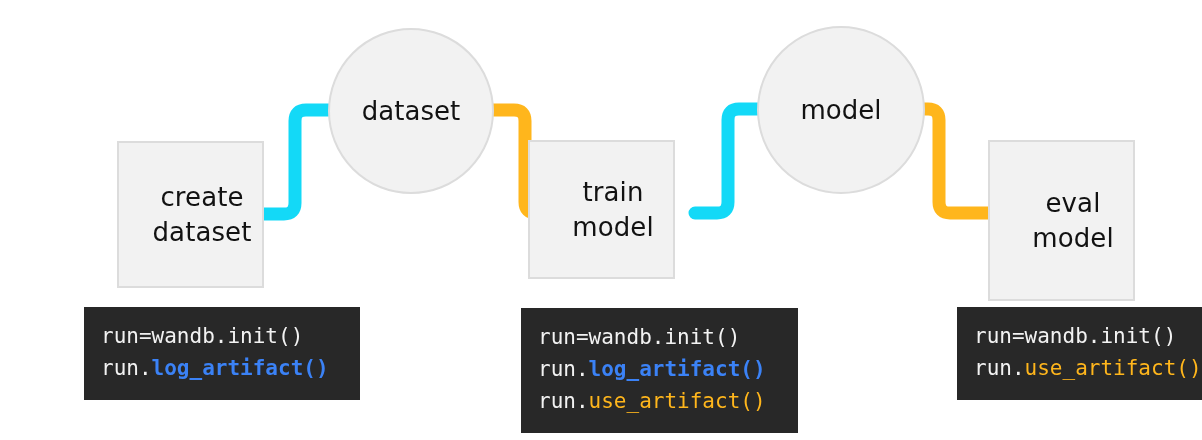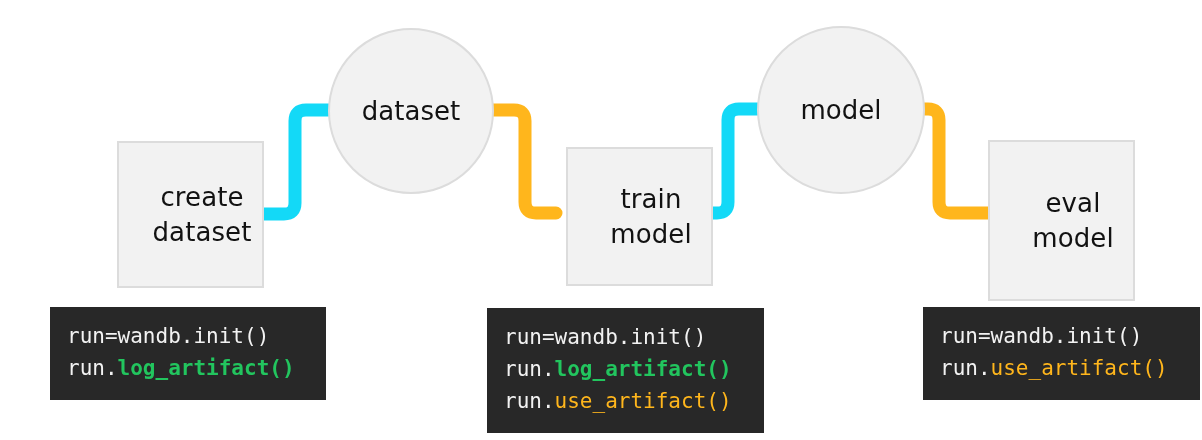--- a/index.html
+++ b/index.html
@@ -57,26 +57,27 @@
   .code-block {
     position: absolute;
     box-sizing: border-box;
     background: #282828;
     padding: 14px 17px 15px 17px;
     font-family: "DejaVu Sans Mono", "Liberation Mono", monospace;
     font-size: 21px;
     line-height: 1.52;
     color: #F2F2F2;
     white-space: pre;
+    margin-left: 34px;
   }
   .code-line {
     display: block;
   }
   .tok-plain { color: #F2F2F2; }
-  .tok-cyan  { color: #22c55e; font-weight: bold; }
+  .tok-cyan  { color: #3b82f6; font-weight: bold; }
   .tok-orange{ color: #FFB61C; font-weight: normal; }
 </style>
 </head>
 <body>
 
 <div id="canvas">
 
   <svg id="wires" viewBox="0 0 1202 440" width="1202" height="440" aria-hidden="true">
 
     <path d="M 263 214 L 284 214 Q 295 214 295 203 L 295 121 Q 295 110 306 110 L 333 110" fill="none" stroke="#13D9F7" stroke-width="13" stroke-linecap="round" stroke-linejoin="round"></path>
@@ -86,21 +87,21 @@
     <path d="M 695 213 L 717 213 Q 728 213 728 202 L 728 120 Q 728 109 739 109 L 765 109" fill="none" stroke="#13D9F7" stroke-width="13" stroke-linecap="round" stroke-linejoin="round"></path>
 
     <path d="M 921 109 L 928 109 Q 939 109 939 120 L 939 202 Q 939 213 950 213 L 994 213" fill="none" stroke="#FFB61C" stroke-width="13" stroke-linecap="round" stroke-linejoin="round"></path>
   </svg>
 
   <div class="node-box" style="left:117px; top:141px; width:147px; height:147px;">
     <span>create</span>
     <span>dataset</span>
   </div>
 
-  <div class="node-box" style="left:566px; top:140px; width:147px; height:139px;margin-top:7px;">
+  <div class="node-box" style="left:528px; top:140px; width:147px; height:139px;">
     <span>train</span>
     <span>model</span>
   </div>
 
   <div class="node-box" style="left:988px; top:140px; width:147px; height:161px;">
     <span>eval</span>
     <span>model</span>
   </div>
 
   <div class="node-circle" style="left:328px; top:28px; width:166px; height:166px;">

